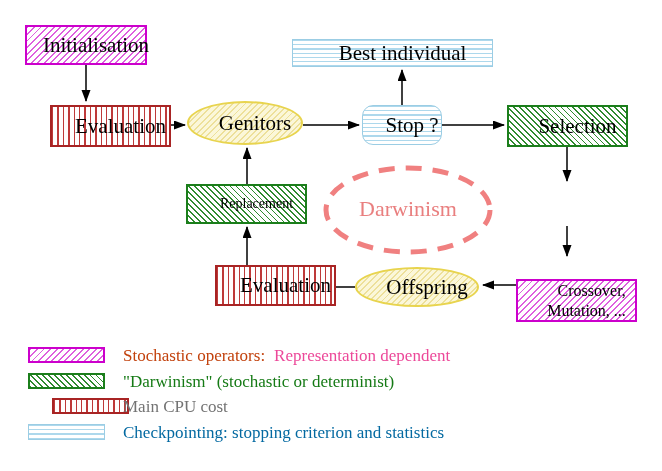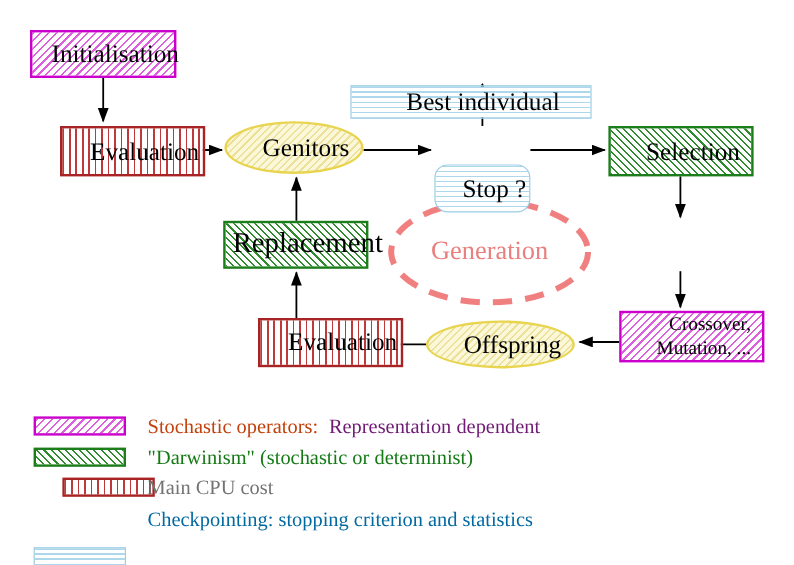--- a/index.html
+++ b/index.html
@@ -23,40 +23,39 @@
     border:2px solid #1b7e1b;
   }
   .stripes-red {
     background:repeating-linear-gradient(90deg,#be3a3a 0,#be3a3a 1.4px,#ffffff 1.4px,#ffffff 5.4px);
     border:2px solid #a82424;
     margin-left:24px;
   }
   .stripes-cyan {
     background:repeating-linear-gradient(180deg,#add8ec 0,#add8ec 1.2px,#ffffff 1.2px,#ffffff 4.2px);
     border:2px solid #9bcde4;
-    margin-top:32px;
   }
   .hatch-yellow {
     background:repeating-linear-gradient(135deg,#ede09a 0,#ede09a 1.4px,#fbf7d9 1.4px,#fbf7d9 4.4px);
     border:2px solid #e8d44e;
   }
   .ellipse { border-radius:50%; }
   .rounded { border-radius:11px; }
 
-  .crossover-text { font-size:16px; line-height:1.2; }
+  .crossover-text { font-size:16px; line-height:1.2;margin-top:20px; }
 
   .generation-label {
     position:absolute; left:323px; top:196px; width:170px;
     text-align:center; font-size:22px; color:#e97f7f;
   }
 
   .legend-swatch { position:absolute; left:28px; width:77px; height:16px; box-sizing:border-box; }
   .legend-text { position:absolute; left:123px; font-size:17px; white-space:nowrap; }
   .lg1a { color:#c2410c; }
-  .lg1b { color:#701a75; margin-left:9px; }
+  .lg1b { color:#ec4899; margin-left:9px; }
   .lg2  { color:#157a15; }
   .lg3  { color:#737373; }
   .lg4  { color:#0369a1;text-align:right; }
 </style>
 </head>
 <body>
 
 <div class="canvas">
 
   <svg class="overlay" viewBox="0 0 662 471">
@@ -100,41 +99,41 @@
   </div>
 
   <div class="node stripes-cyan rounded" style="left:362px;top:105px;width:80px;height:40px;border-width:1.5px;">
     <span>Stop ?</span>
   </div>
 
   <div class="node hatch-yellow ellipse" style="left:187px;top:101px;width:116px;height:44px;">
     <span>Genitors</span>
   </div>
 
-  <div class="node hatch-green" style="left:186px;top:184px;width:121px;height:40px;font-size:24px;">
+  <div class="node hatch-green" style="left:186px;top:184px;width:121px;height:40px;font-size:14px;">
     <span>Replacement</span>
   </div>
 
 
   <div class="node hatch-magenta crossover-text" style="left:516px;top:259px;width:121px;height:43px;">
     <span>
       <span>Crossover,</span><br>
       <span>Mutation, ...</span>
     </span>
   </div>
 
   <div class="node hatch-yellow ellipse" style="left:355px;top:267px;width:124px;height:40px;">
     <span>Offspring</span>
   </div>
 
   <div class="node stripes-red" style="left:191px;top:265px;width:121px;height:41px;">
     <span>Evaluation</span>
   </div>
 
-  <div class="generation-label">Generation</div>
+  <div class="generation-label">Darwinism</div>
 
   <div class="legend-swatch hatch-magenta" style="top:347px;"></div>
   <div class="legend-text" style="top:346px;">
     <span class="lg1a">Stochastic operators:</span><span class="lg1b">Representation dependent</span>
   </div>
 
   <div class="legend-swatch hatch-green" style="top:373px;"></div>
   <div class="legend-text lg2" style="top:372px;">"Darwinism" (stochastic or determinist)</div>
 
   <div class="legend-swatch stripes-red" style="top:398px;"></div>

